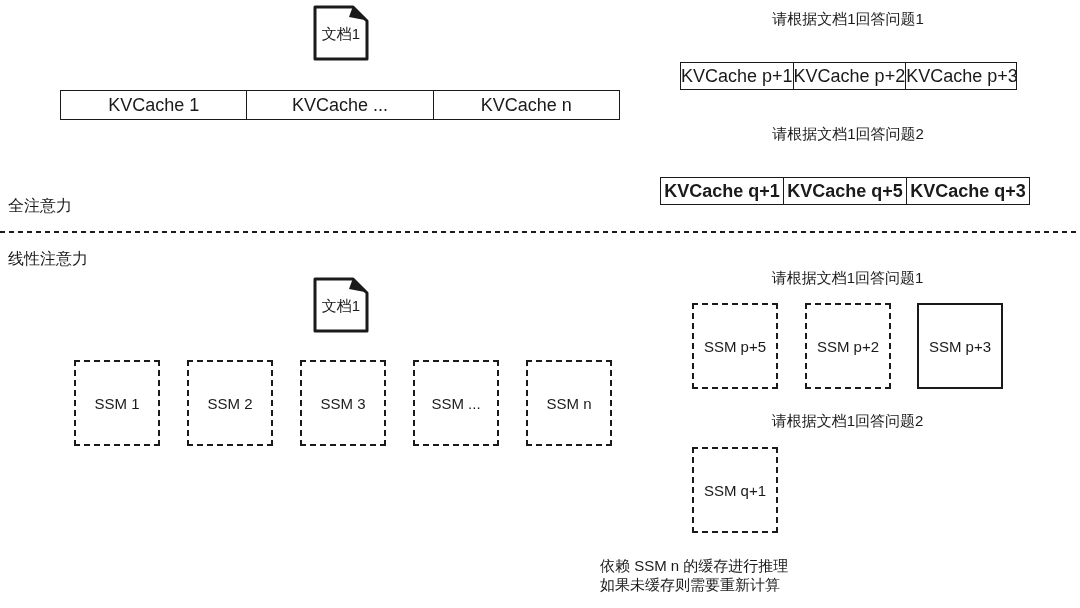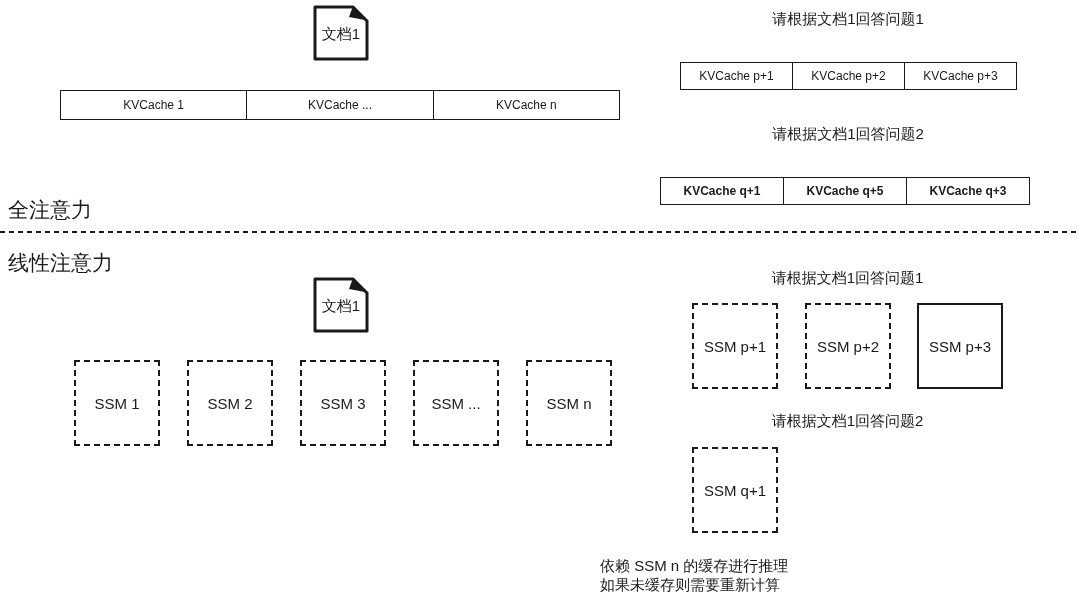--- a/index.html
+++ b/index.html
@@ -25,35 +25,35 @@
   
   .cell-row {
     display: flex;
     border: 1.5px solid #1a1a1a;
     background: #fff;
     box-sizing: border-box;
   }
   .cell {
     flex: 1;
     display: flex; align-items: center; justify-content: center;
-    font-size: 12px;
+    font-size: 18px;
     white-space: nowrap;
     box-sizing: border-box;
     height: 100%;
   }
   .cell + .cell { border-left: 1.5px solid #1a1a1a; }
 
   
   .prompt {
     font-size: 15px;
     font-weight: 500;
     text-align: center;
     white-space: nowrap;
   }
-  .section-label { font-size: 21px; font-weight: 500; white-space: nowrap; }
+  .section-label { font-size: 16px; font-weight: 500; white-space: nowrap; }
 
   
   .divider {
     left: 0; right: 0; top: 231px; height: 2px;
     background: repeating-linear-gradient(90deg, #1a1a1a 0 5px, transparent 5px 9px);
   }
 
   
   .ssm-box {
     width: 86px; height: 86px;
@@ -115,21 +115,21 @@
   <div class="doc-label">文档1</div>
 </div>
 
 <div class="abs ssm-box" style="left:74px;  top:360px;text-align:center;">SSM 1</div>
 <div class="abs ssm-box" style="left:187px; top:360px;">SSM 2</div>
 <div class="abs ssm-box" style="left:300px; top:360px;">SSM 3</div>
 <div class="abs ssm-box" style="left:413px; top:360px;">SSM ...</div>
 <div class="abs ssm-box" style="left:526px; top:360px;">SSM n</div>
 
 <div class="abs prompt" style="left:692px; top:269px; width:311px;">请根据文档1回答问题1</div>
-<div class="abs ssm-box" style="left:692px; top:303px;">SSM p+1</div>
+<div class="abs ssm-box" style="left:692px; top:303px;">SSM p+5</div>
 <div class="abs ssm-box" style="left:805px; top:303px;">SSM p+2</div>
 <div class="abs ssm-box solid" style="left:917px; top:303px;">SSM p+3</div>
 
 <div class="abs prompt" style="left:692px; top:412px; width:311px;">请根据文档1回答问题2</div>
 <div class="abs ssm-box" style="left:692px; top:447px;">SSM q+1</div>
 
 <div class="abs caption" style="left:600px; top:556px; width:271px;">
   <div>依赖 SSM n 的缓存进行推理</div>
   <div>如果未缓存则需要重新计算</div>
 </div>

